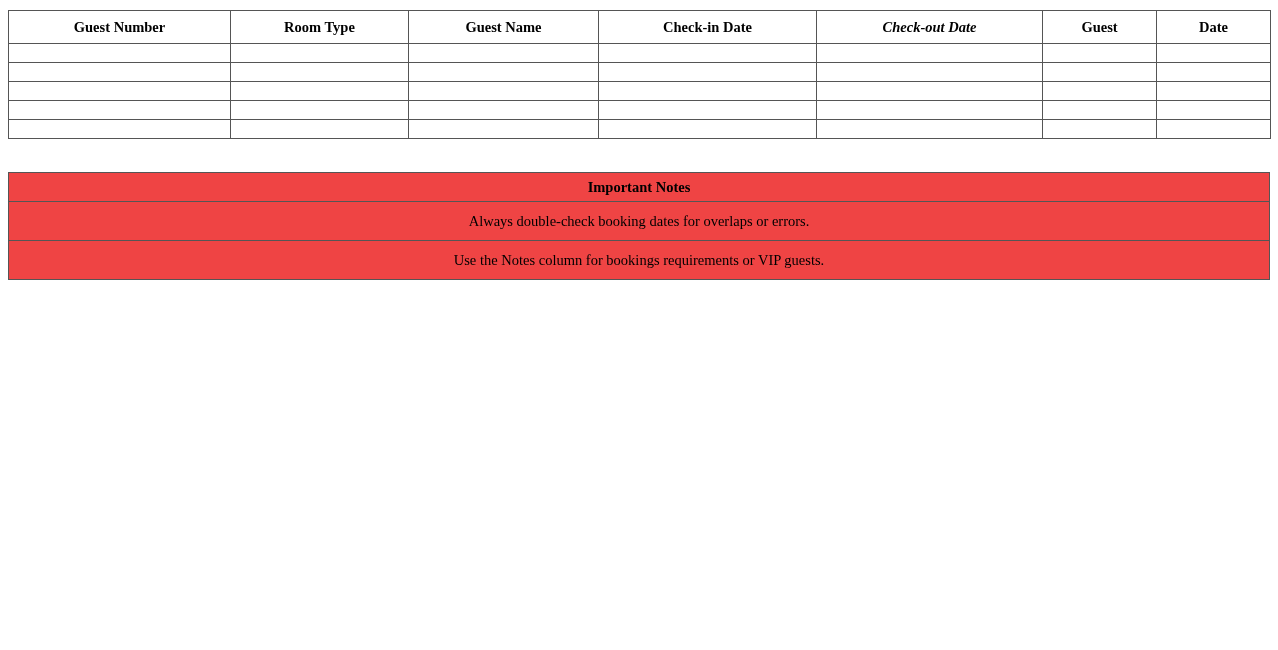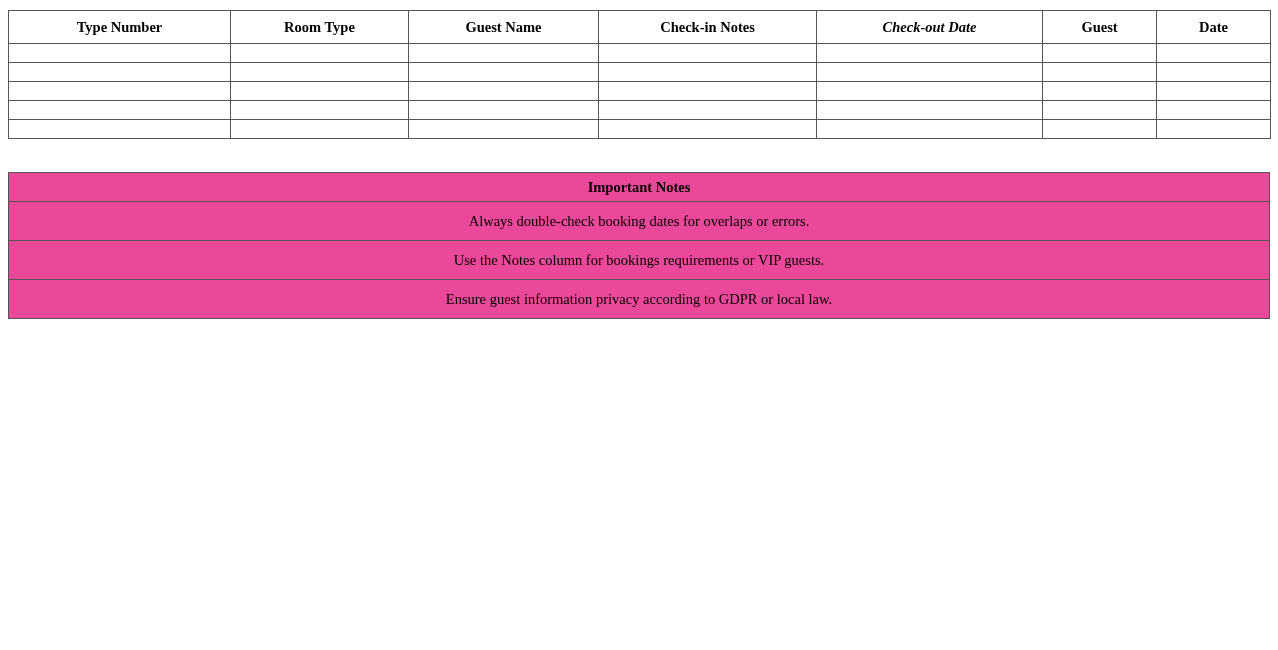--- a/index.html
+++ b/index.html
@@ -68,21 +68,21 @@
     top: 172px;
     width: 1262px;
     border: 1px solid #555555;
   }
   .notes-table th,
   .notes-table td {
     border: 1px solid #555555;
     box-sizing: border-box;
     text-align: center;
     vertical-align: middle;
-    background: #ec4899;
+    background: #ef4444;
   }
   .notes-table th {
     height: 29px;
     font-size: 14.5px;
     font-weight: bold;
     padding: 2px 4px;
   }
   .notes-table td {
     height: 39px;
     font-size: 14.5px;
@@ -91,24 +91,24 @@
   }
 </style>
 </head>
 <body>
 
 <div class="page">
 
   <table class="booking-table">
     <thead>
       <tr>
-        <th class="col-room-number">Type Number</th>
+        <th class="col-room-number">Guest Number</th>
         <th class="col-room-type">Room Type</th>
         <th class="col-guest-name">Guest Name</th>
-        <th class="col-checkin">Check-in Notes</th>
+        <th class="col-checkin">Check-in Date</th>
         <th class="col-checkout">Check-out Date</th>
         <th class="col-status">Guest</th>
         <th class="col-notes">Date</th>
       </tr>
     </thead>
     <tbody>
       <tr>
         <td class="col-room-number"></td>
         <td class="col-room-type"></td>
         <td class="col-guest-name"></td>
@@ -162,19 +162,16 @@
         <th>Important Notes</th>
       </tr>
     </thead>
     <tbody>
       <tr>
         <td>Always double-check booking dates for overlaps or errors.</td>
       </tr>
       <tr>
         <td>Use the Notes column for bookings requirements or VIP guests.</td>
       </tr>
-      <tr>
-        <td>Ensure guest information privacy according to GDPR or local law.</td>
-      </tr>
     </tbody>
   </table>
 
 </div>
 
 </body></html>

